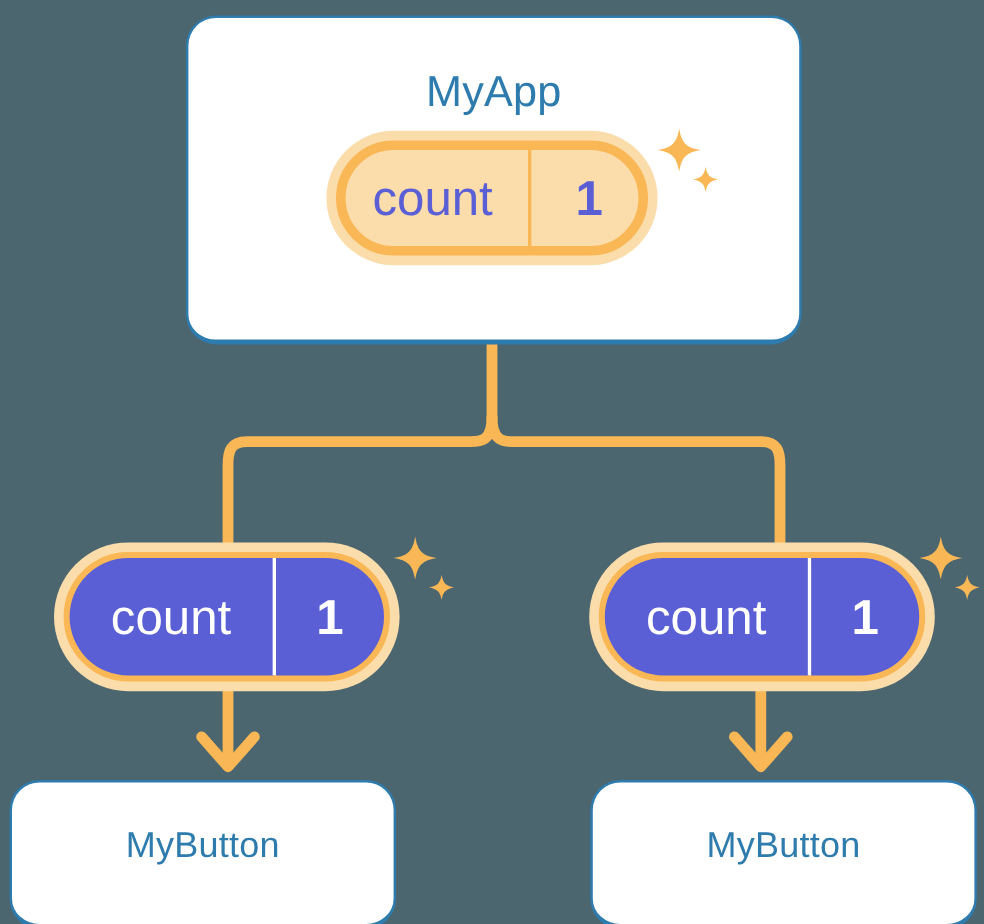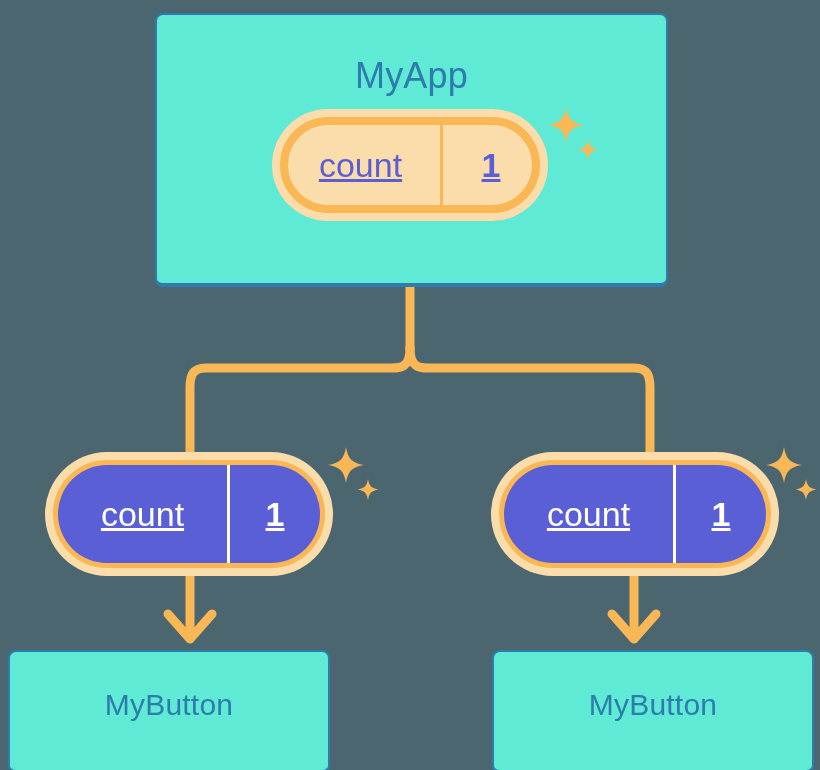--- a/index.html
+++ b/index.html
@@ -8,24 +8,24 @@
     background:#4c6670;
     font-family:"Liberation Sans", sans-serif;
     overflow:hidden;
     position:relative;
   }
   #stage{position:absolute;inset:0;width:820px;height:770px;}
 
   
   .card{
     position:absolute;
-    background:#5eead4;
+    background:#ffffff;
     border:2px solid #2e7bae;
     border-bottom-width:4px;
-    border-radius:8px;
+    border-radius:25px;
     box-sizing:border-box;
     z-index:3;
   }
   .card-title{
     position:absolute;
     left:0;right:0;
     text-align:center;
     color:#2e7bae;
     font-weight:400;
     letter-spacing:.2px;
@@ -65,22 +65,21 @@
     border:8px solid #f9b755;
     box-sizing:border-box;
     z-index:-1;
     pointer-events:none;
   }
   .pill-key,.pill-val{
     display:flex;
     align-items:center;
     justify-content:center;
     box-sizing:border-box;
-    font-size:34px;
-    text-decoration:underline;
+    font-size:41px;
   }
   .pill-key{flex:0 0 auto;border-radius:999px 0 0 999px;}
   .pill-val{flex:1 1 auto;border-radius:0 999px 999px 0;font-weight:700;}
 
   
   #pill-app{
     left:281px;top:118px;width:258px;height:94px;
     background:#ffffff;
   }
   #pill-app .pill-key{width:162px;color:#5b5fd6;border-right:3px solid #f9b755;}

